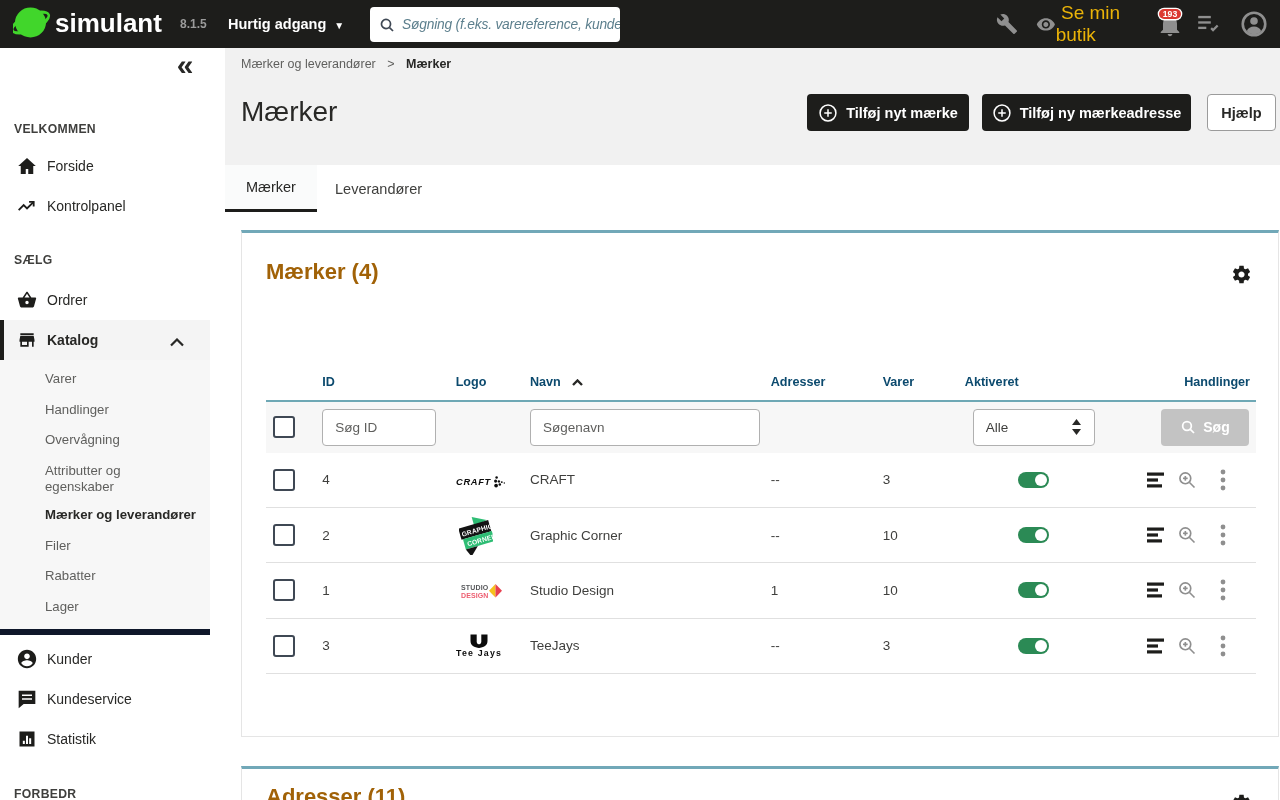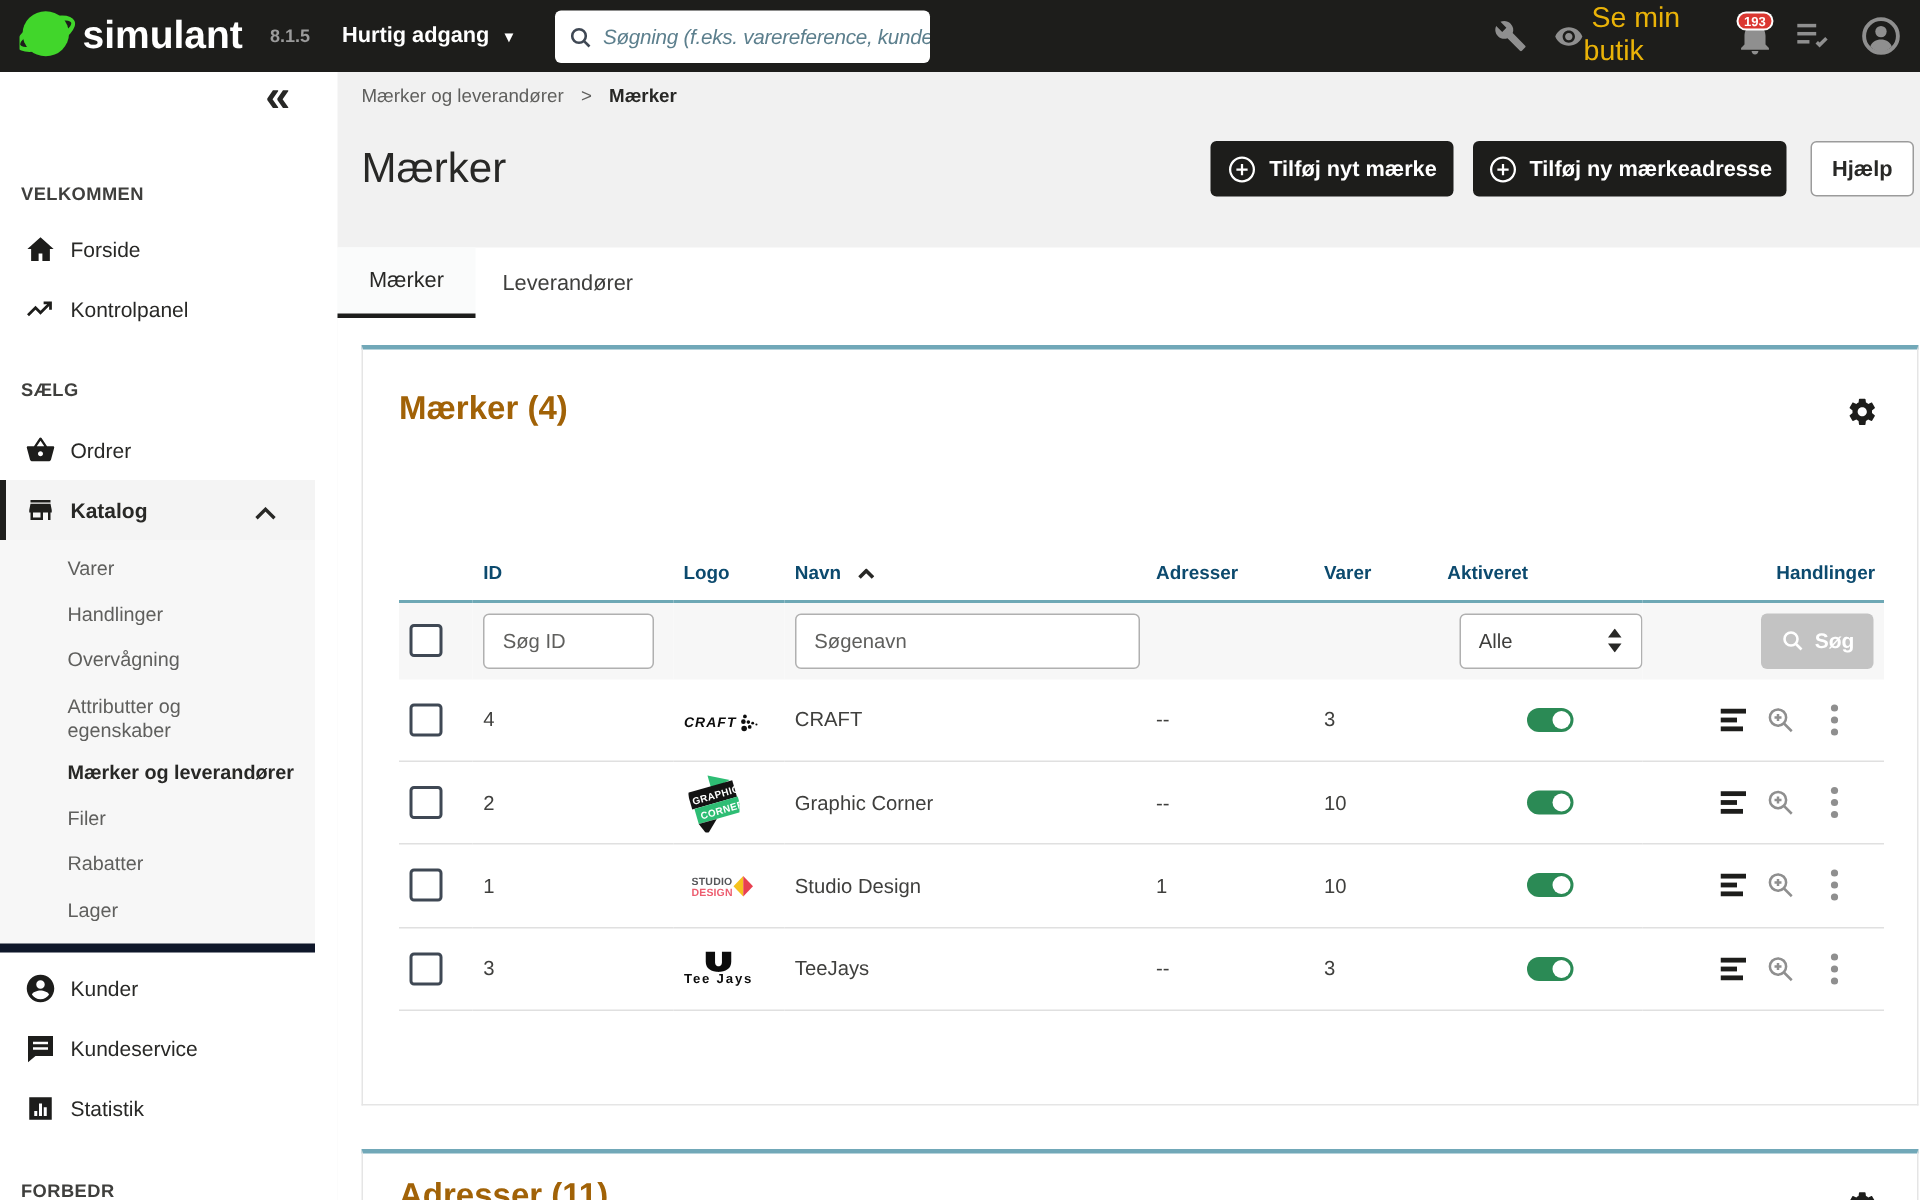--- a/index.html
+++ b/index.html
@@ -57,21 +57,21 @@
 table.grid { position:absolute; left:24px; top:133px; width:990px; border-collapse:collapse; font-size:13.5px; }
 table.grid th { font-weight:bold; color:#0c4a6e; text-align:left; font-size:12.6px; padding:9px 0 11px 7px; border-bottom:2px solid #6ea8b5; }
 table.grid td { color:#3f3f3d; padding-left:7px; }
 tr.filter td { background:#f7f7f7; padding-top:0; padding-bottom:0; height:51.5px; vertical-align:middle; }
 tr.rowline td { border-bottom:1px solid #e0e0e0; height:55.2px; }
 .cb { width:22px; height:22px; border:2.5px solid #3f4854; border-radius:3px; background:#fff; }
 .finput::placeholder { color:#5f5f5d; opacity:1; }
 .finput { height:37px; border:1px solid #b0b0b0; border-radius:4px; background:#fff; color:#3f3f3d; font-size:13.5px; padding:0 12px; font-family:"Liberation Sans",sans-serif; }
 .toggle { width:31px; height:16px; background:#2b8a55; border-radius:8px; position:relative; margin-left:53px; }
 .toggle:after { content:""; position:absolute; right:2px; top:2px; width:12px; height:12px; background:#fff; border-radius:50%; }
-.sogbtn { width:75px; height:37px; background:#c3c3c3; border-radius:4px; color:#fff; font-weight:bold; font-size:14px; display:inline-flex; align-items:center; justify-content:center; margin-right:7px; }
+.sogbtn { width:88px; height:37px; background:#c3c3c3; border-radius:4px; color:#fff; font-weight:bold; font-size:14px; display:inline-flex; align-items:center; justify-content:center; margin-right:7px; }
 </style>
 </head>
 <body>
 
 <div class="sidebar">
   <div class="collapse">«</div>
   <div class="navsec" style="margin-top:74px;">VELKOMMEN</div>
   <div class="navitem" style="margin-top:10px;">
       <svg width="20" height="20" viewBox="0 0 24 24" fill="#1d1d1b">
         <path d="M12 2.5L1.5 12h3v9.5h6v-6h3v6h6V12h3L12 2.5z"></path>

